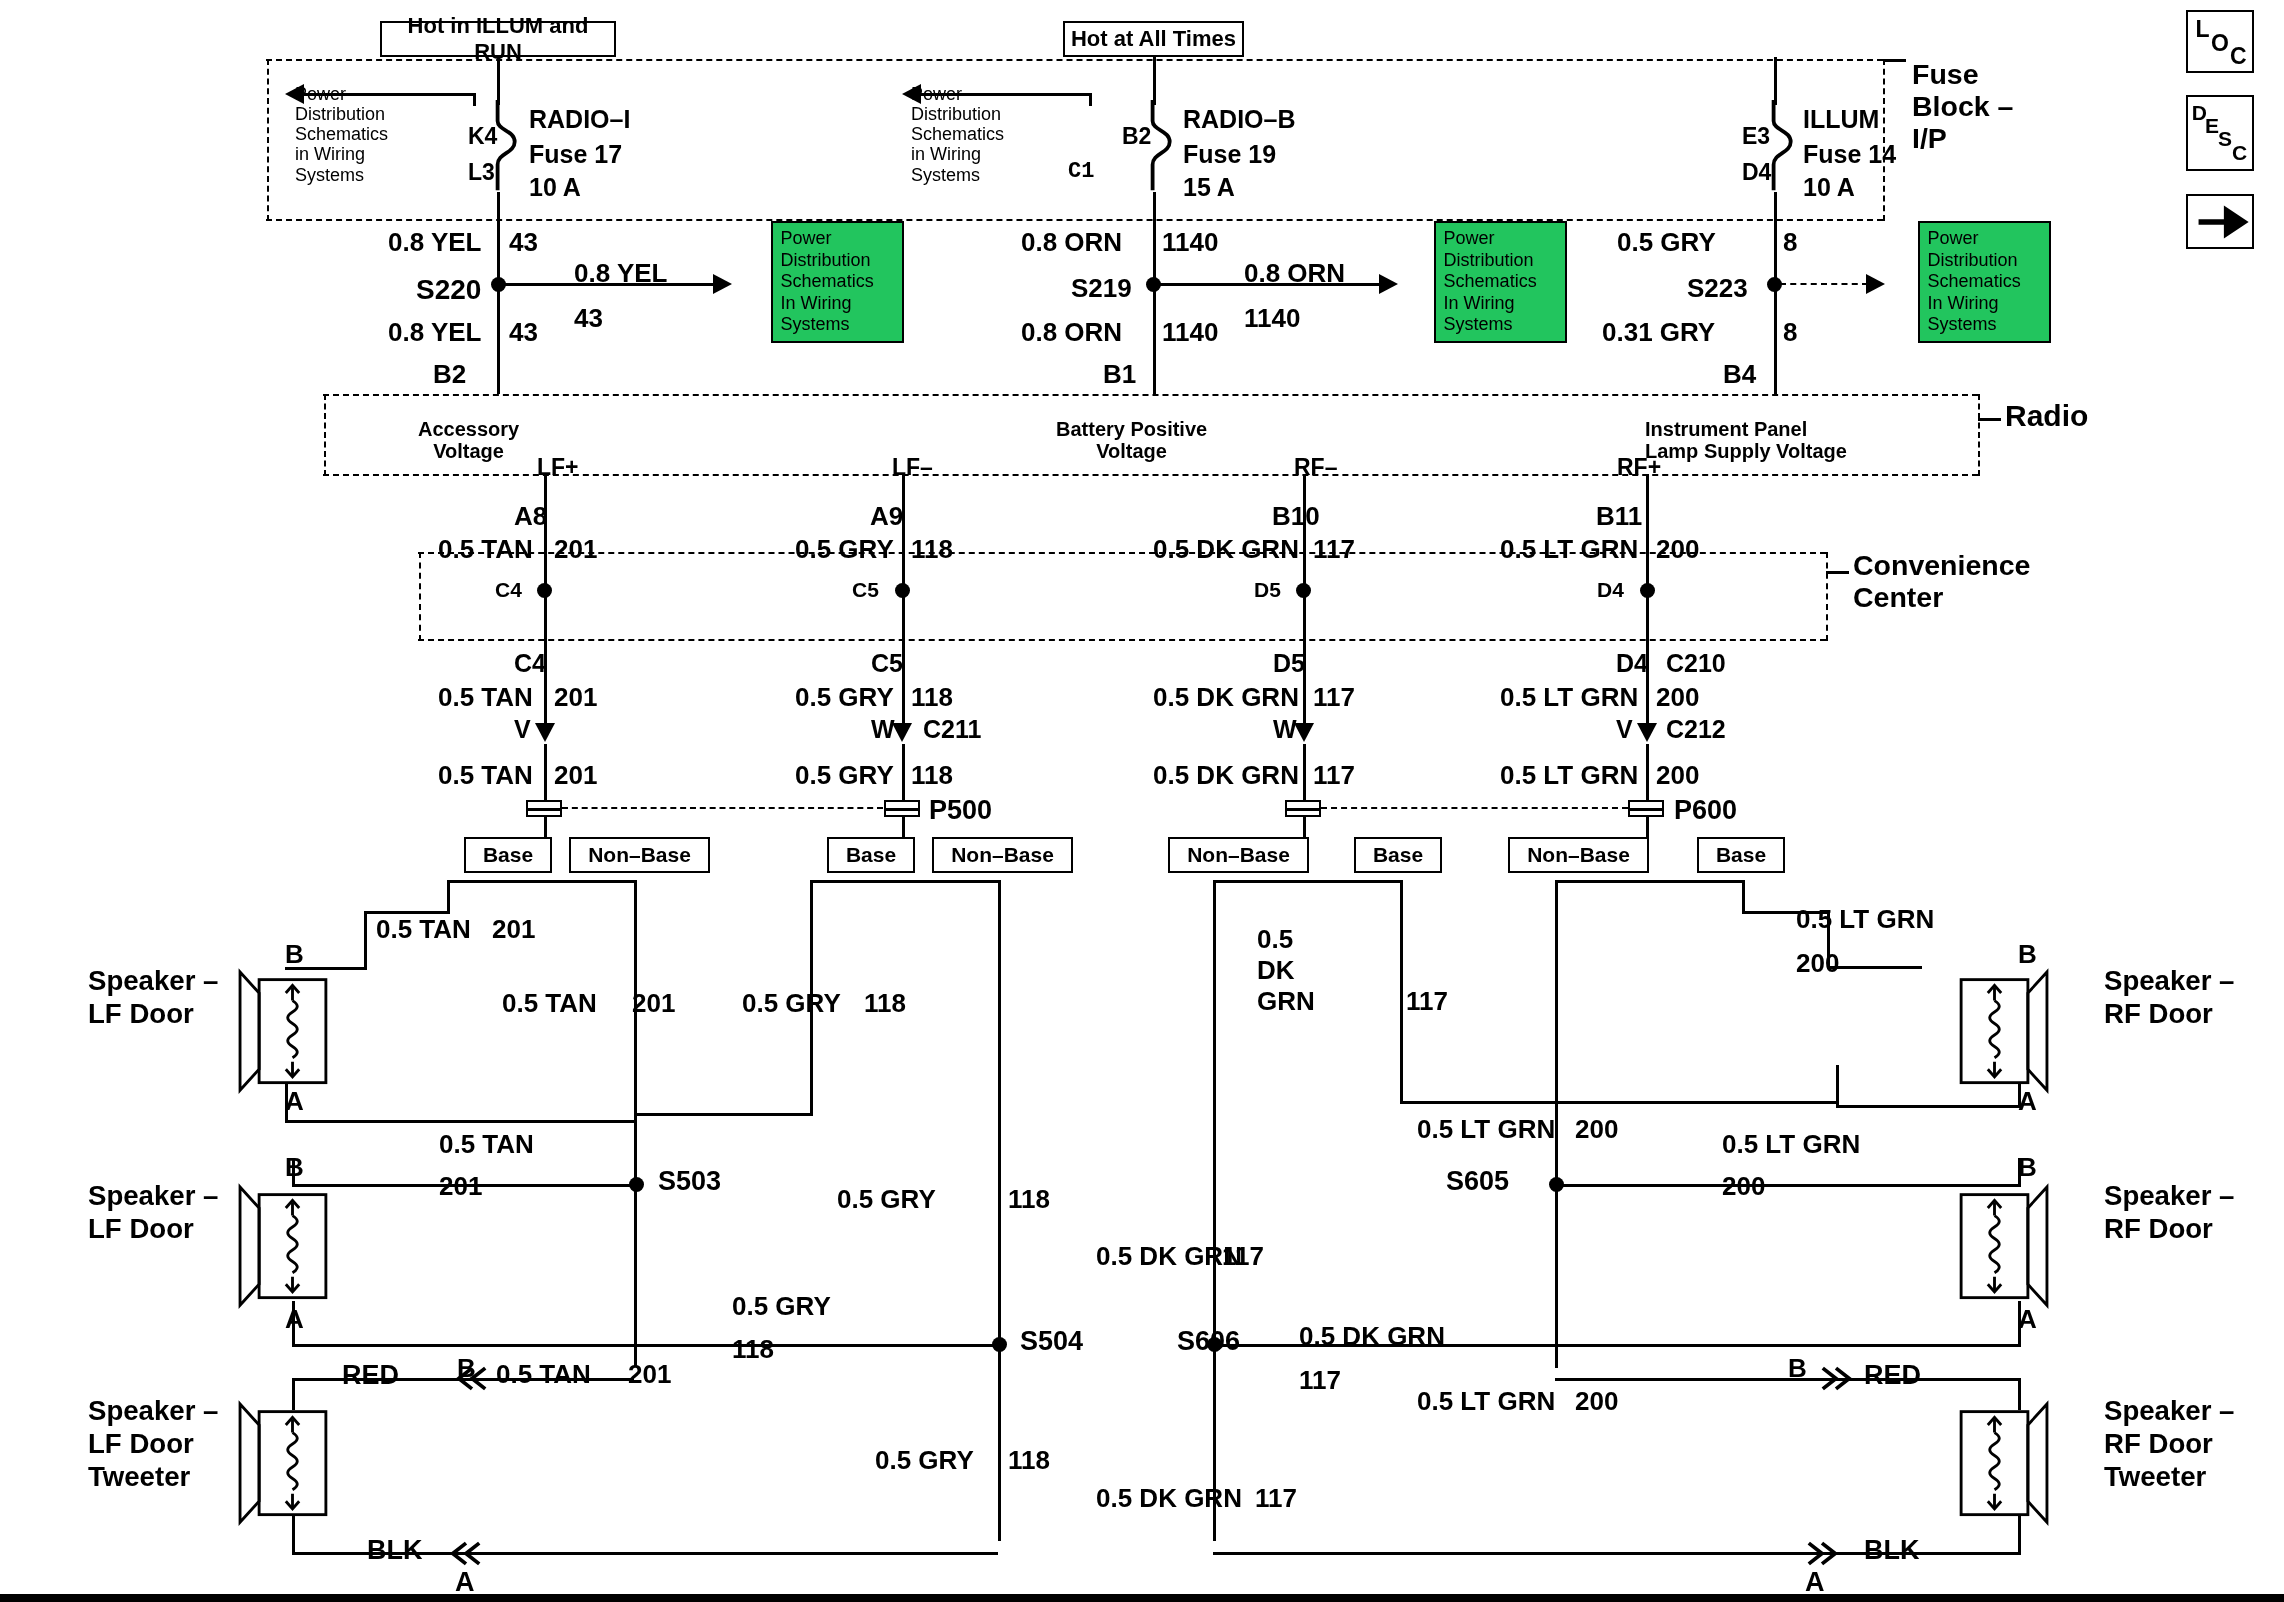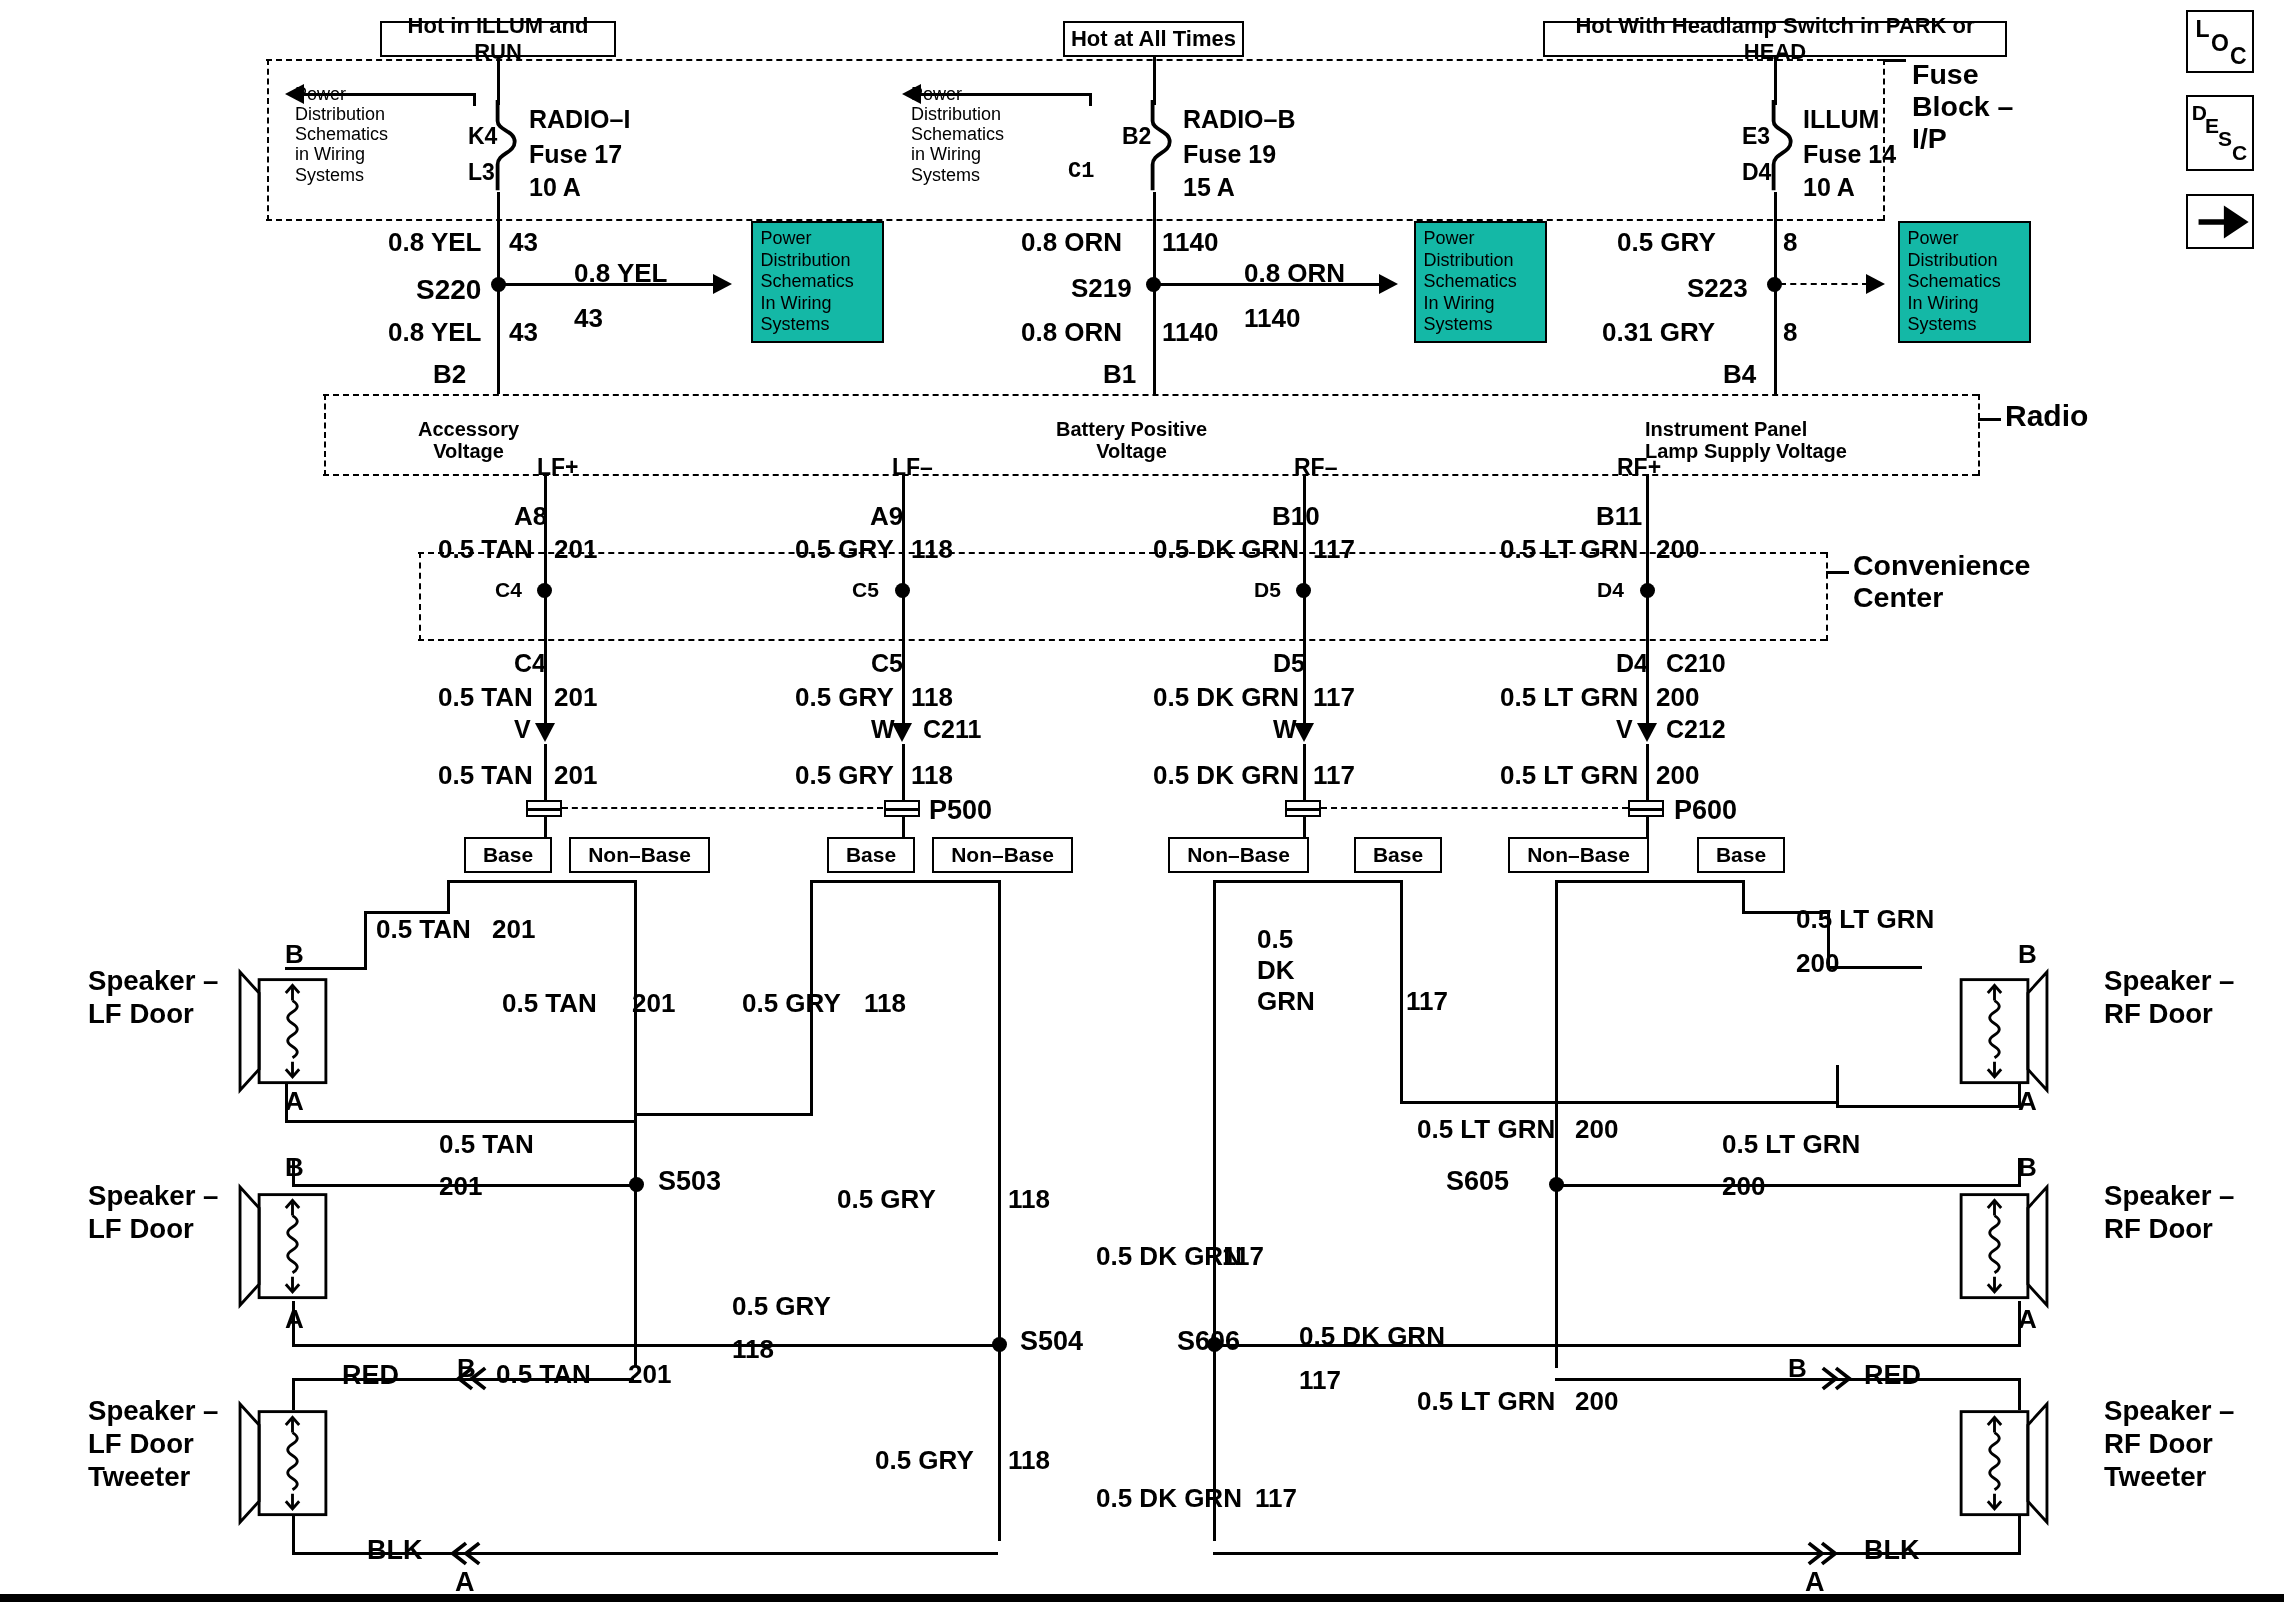--- a/index.html
+++ b/index.html
@@ -9,40 +9,39 @@
   .b{font-weight:bold;}
   .ln{position:absolute;background:#000;}
   .h{height:2.9px;}
   .v{width:2.9px;}
   .dash-h{position:absolute;height:0;border-top:2.9px dashed #000;}
   .dash-v{position:absolute;width:0;border-left:2.9px dashed #000;}
   .box{position:absolute;border:2.9px solid #000;background:#fff;box-sizing:border-box;}
   .boxlabel{position:absolute;border:2.9px solid #000;background:#fff;box-sizing:border-box;
             display:flex;align-items:center;justify-content:center;text-align:center;
             font-size:22px;font-weight:bold;padding:1.9px 5.7px;}
-  .plain{position:absolute;background:#14b8a6;box-sizing:border-box;border:2.9px solid #000;
-         display:flex;align-items:center;justify-content:flex-start;padding:5.7px 7.6px;font-size:19px;}
+  .plain{position:absolute;background:#22c55e;box-sizing:border-box;border:2.9px solid #000;
+         display:flex;align-items:center;justify-content:flex-start;padding:5.7px 7.6px;font-size:19px;margin-left:20px;}
   .dot{position:absolute;width:15px;height:15px;background:#000;border-radius:50%;}
   .arr-r{position:absolute;width:0;height:0;border-top:10.5px solid transparent;border-bottom:10.5px solid transparent;border-left:19px solid #000;}
   .arr-l{position:absolute;width:0;height:0;border-top:10.5px solid transparent;border-bottom:10.5px solid transparent;border-right:19px solid #000;}
   .arr-d{position:absolute;width:0;height:0;border-left:10.5px solid transparent;border-right:10.5px solid transparent;border-top:19px solid #000;}
   .bottombar{position:absolute;left:0;right:0;bottom:0;height:9.5px;background:#000;}
   .conn{position:absolute;width:36px;height:17px;border:2.9px solid #000;background:#fff;box-sizing:border-box;}
   .conn:before{content:"";position:absolute;left:0;right:0;top:5.7px;height:2.9px;background:#000;}
   svg{position:absolute;overflow:visible;}
   .spk svg{display:block;}
 </style>
 </head>
 <body>
 
 <div id="root">
 
   <div class="boxlabel" style="left:380px;top:21px;width:236px;height:36px;">Hot in ILLUM and RUN</div>
   <div class="boxlabel" style="left:1063px;top:21px;width:181px;height:36px;">Hot at All Times</div>
-  <div class="boxlabel" style="left:1543px;top:21px;width:464px;height:36px;">Hot With Headlamp Switch in PARK or HEAD</div>
 
   <div class="ln v" style="left:497px;top:57px;height:48px;"></div>
   <div class="ln v" style="left:1153px;top:57px;height:48px;"></div>
   <div class="ln v" style="left:1774px;top:57px;height:48px;"></div>
 
   <div class="dash-h" style="left:266px;top:59px;width:1617px;"></div>
   <div class="dash-h" style="left:266px;top:219px;width:1617px;"></div>
   <div class="dash-v" style="left:267px;top:59px;height:162px;"></div>
   <div class="dash-v" style="left:1883px;top:59px;height:162px;"></div>
   <div class="ln h" style="left:1883px;top:59px;width:23px;"></div>

